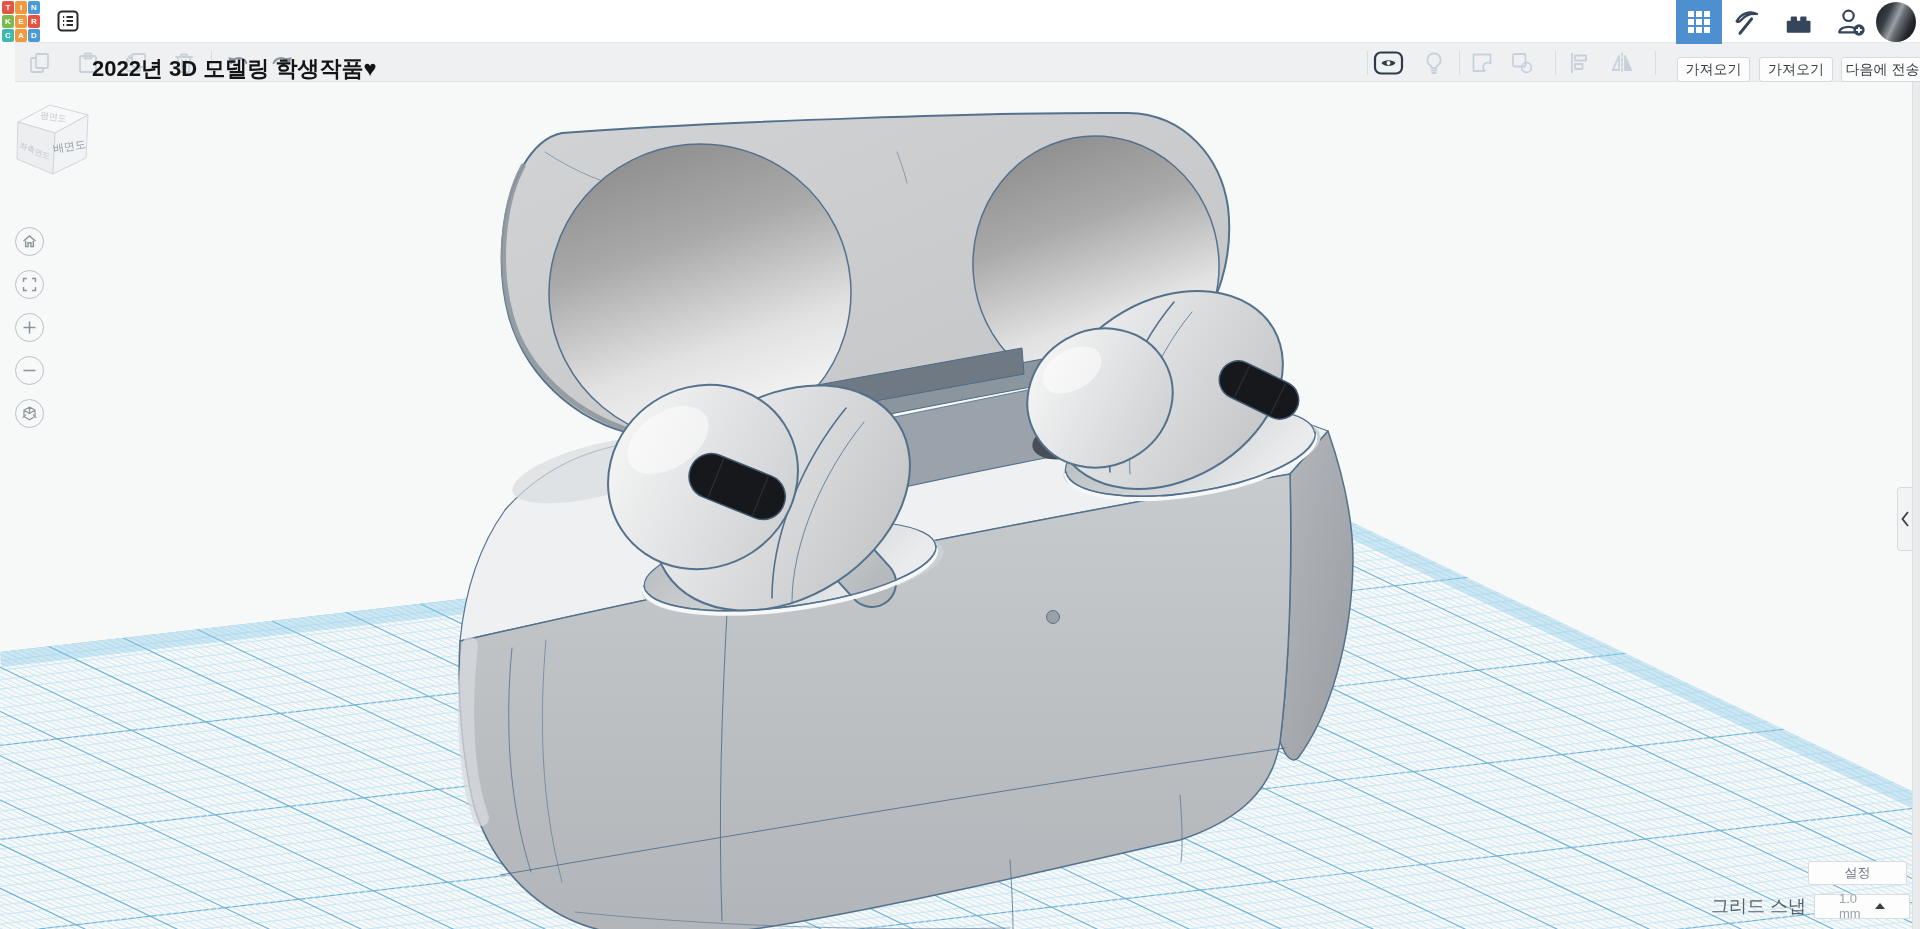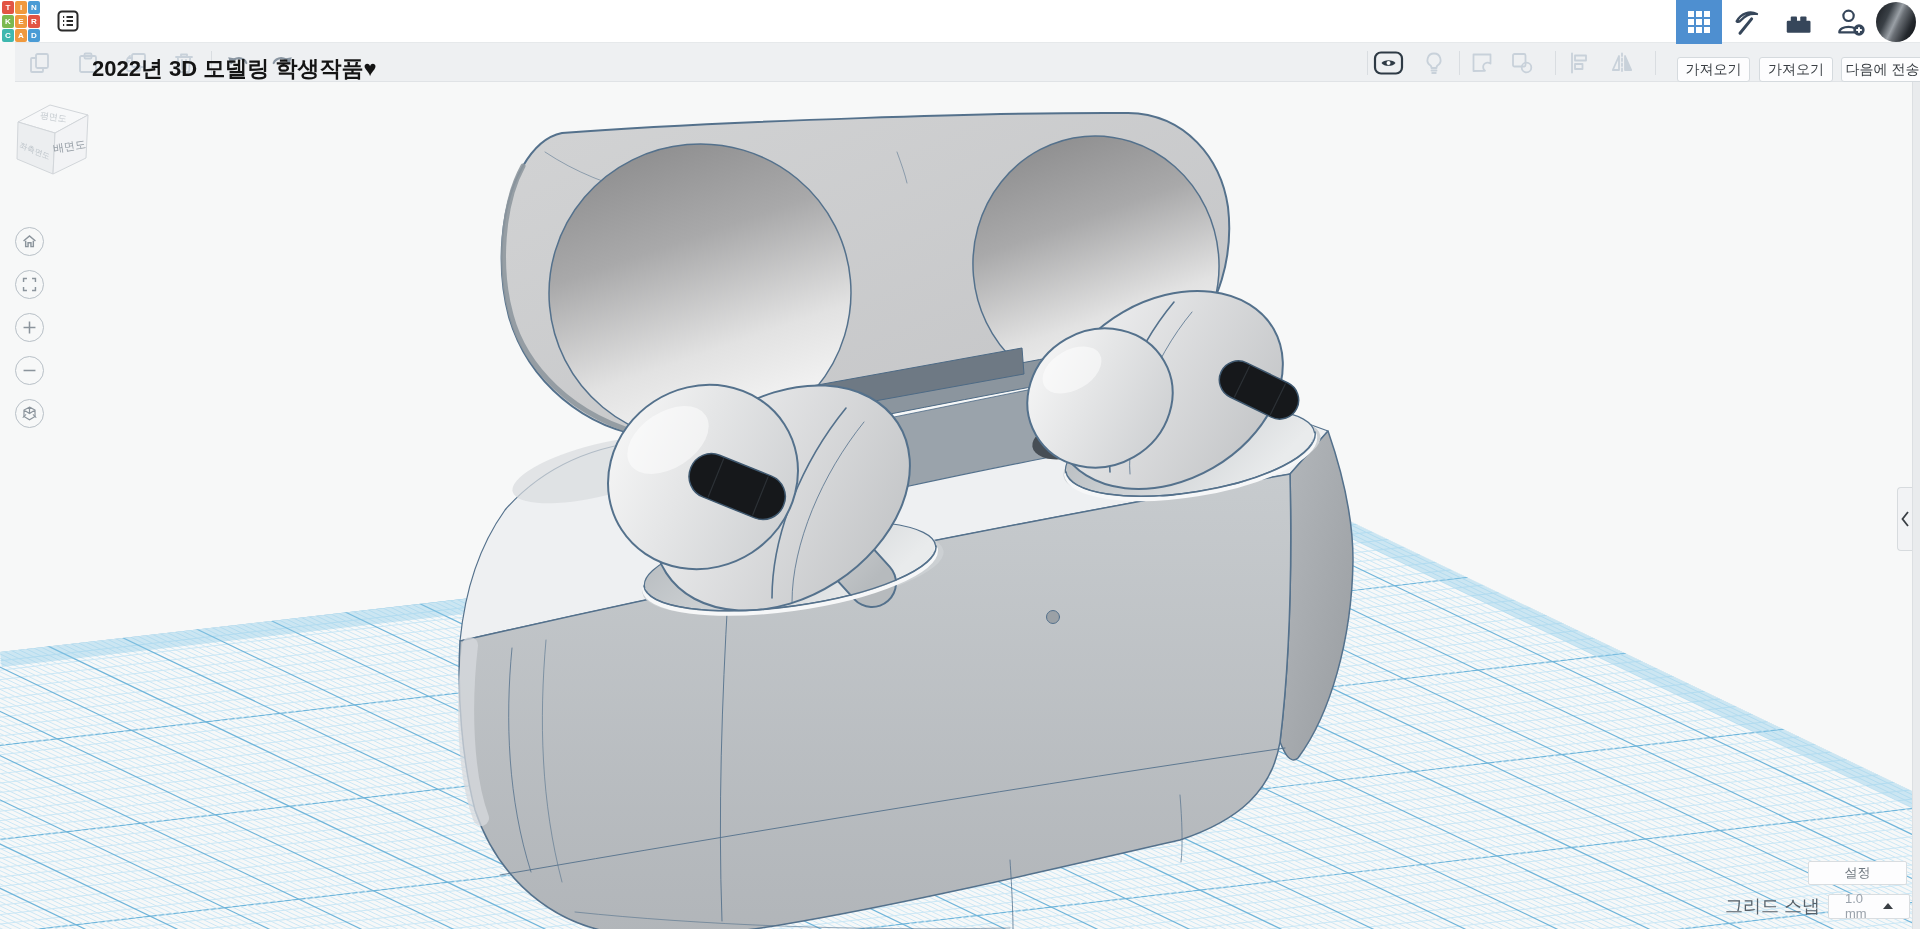--- a/index.html
+++ b/index.html
@@ -52,22 +52,22 @@
   .navbtn { width:29px; height:29px; border-radius:50%; border:1px solid #b8c0c7; background:transparent;
     display:flex; align-items:center; justify-content:center; }
 
   
   #settings-btn { position:absolute; left:1808px; top:779px; width:99px; height:24px; background:#fdfdfe;
     border:1px solid #d9dde0; border-radius:2px; font-size:13px; color:#6d767e;
     display:flex; align-items:center; justify-content:center; z-index:12; }
   #gridsnap { position:absolute; left:1690px; top:811px; width:220px; height:26px; z-index:12;
     display:flex; align-items:center; justify-content:flex-end; gap:8px; }
   #gridsnap-label { font-size:18px; color:#566069; }
-  #gridsnap-select { width:82px; height:25px; background:#fdfdfe; border:1px solid #d9dde0; border-radius:2px;
-    display:flex; align-items:center; padding:0 16px; gap:8px; }
+  #gridsnap-select { width:96px; height:25px; background:#fdfdfe; border:1px solid #d9dde0; border-radius:2px;
+    display:flex; align-items:center; padding:0 24px; gap:8px; }
   #gridsnap-value { font-size:13px; color:#9aa2ab; flex:1; }
   #gridsnap-arrow { width:0; height:0; border-left:5px solid transparent; border-right:5px solid transparent;
     border-bottom:6px solid #3a3f44; }
 
   svg { display:block; }
   .ic-dis { stroke:#c8d1da; fill:none; stroke-width:1.8; stroke-linecap:round; stroke-linejoin:round; }
   .ic-en  { stroke:#8a96a2; fill:none; stroke-width:2.2; stroke-linecap:round; stroke-linejoin:round; }
 </style>
 </head>
 <body>

